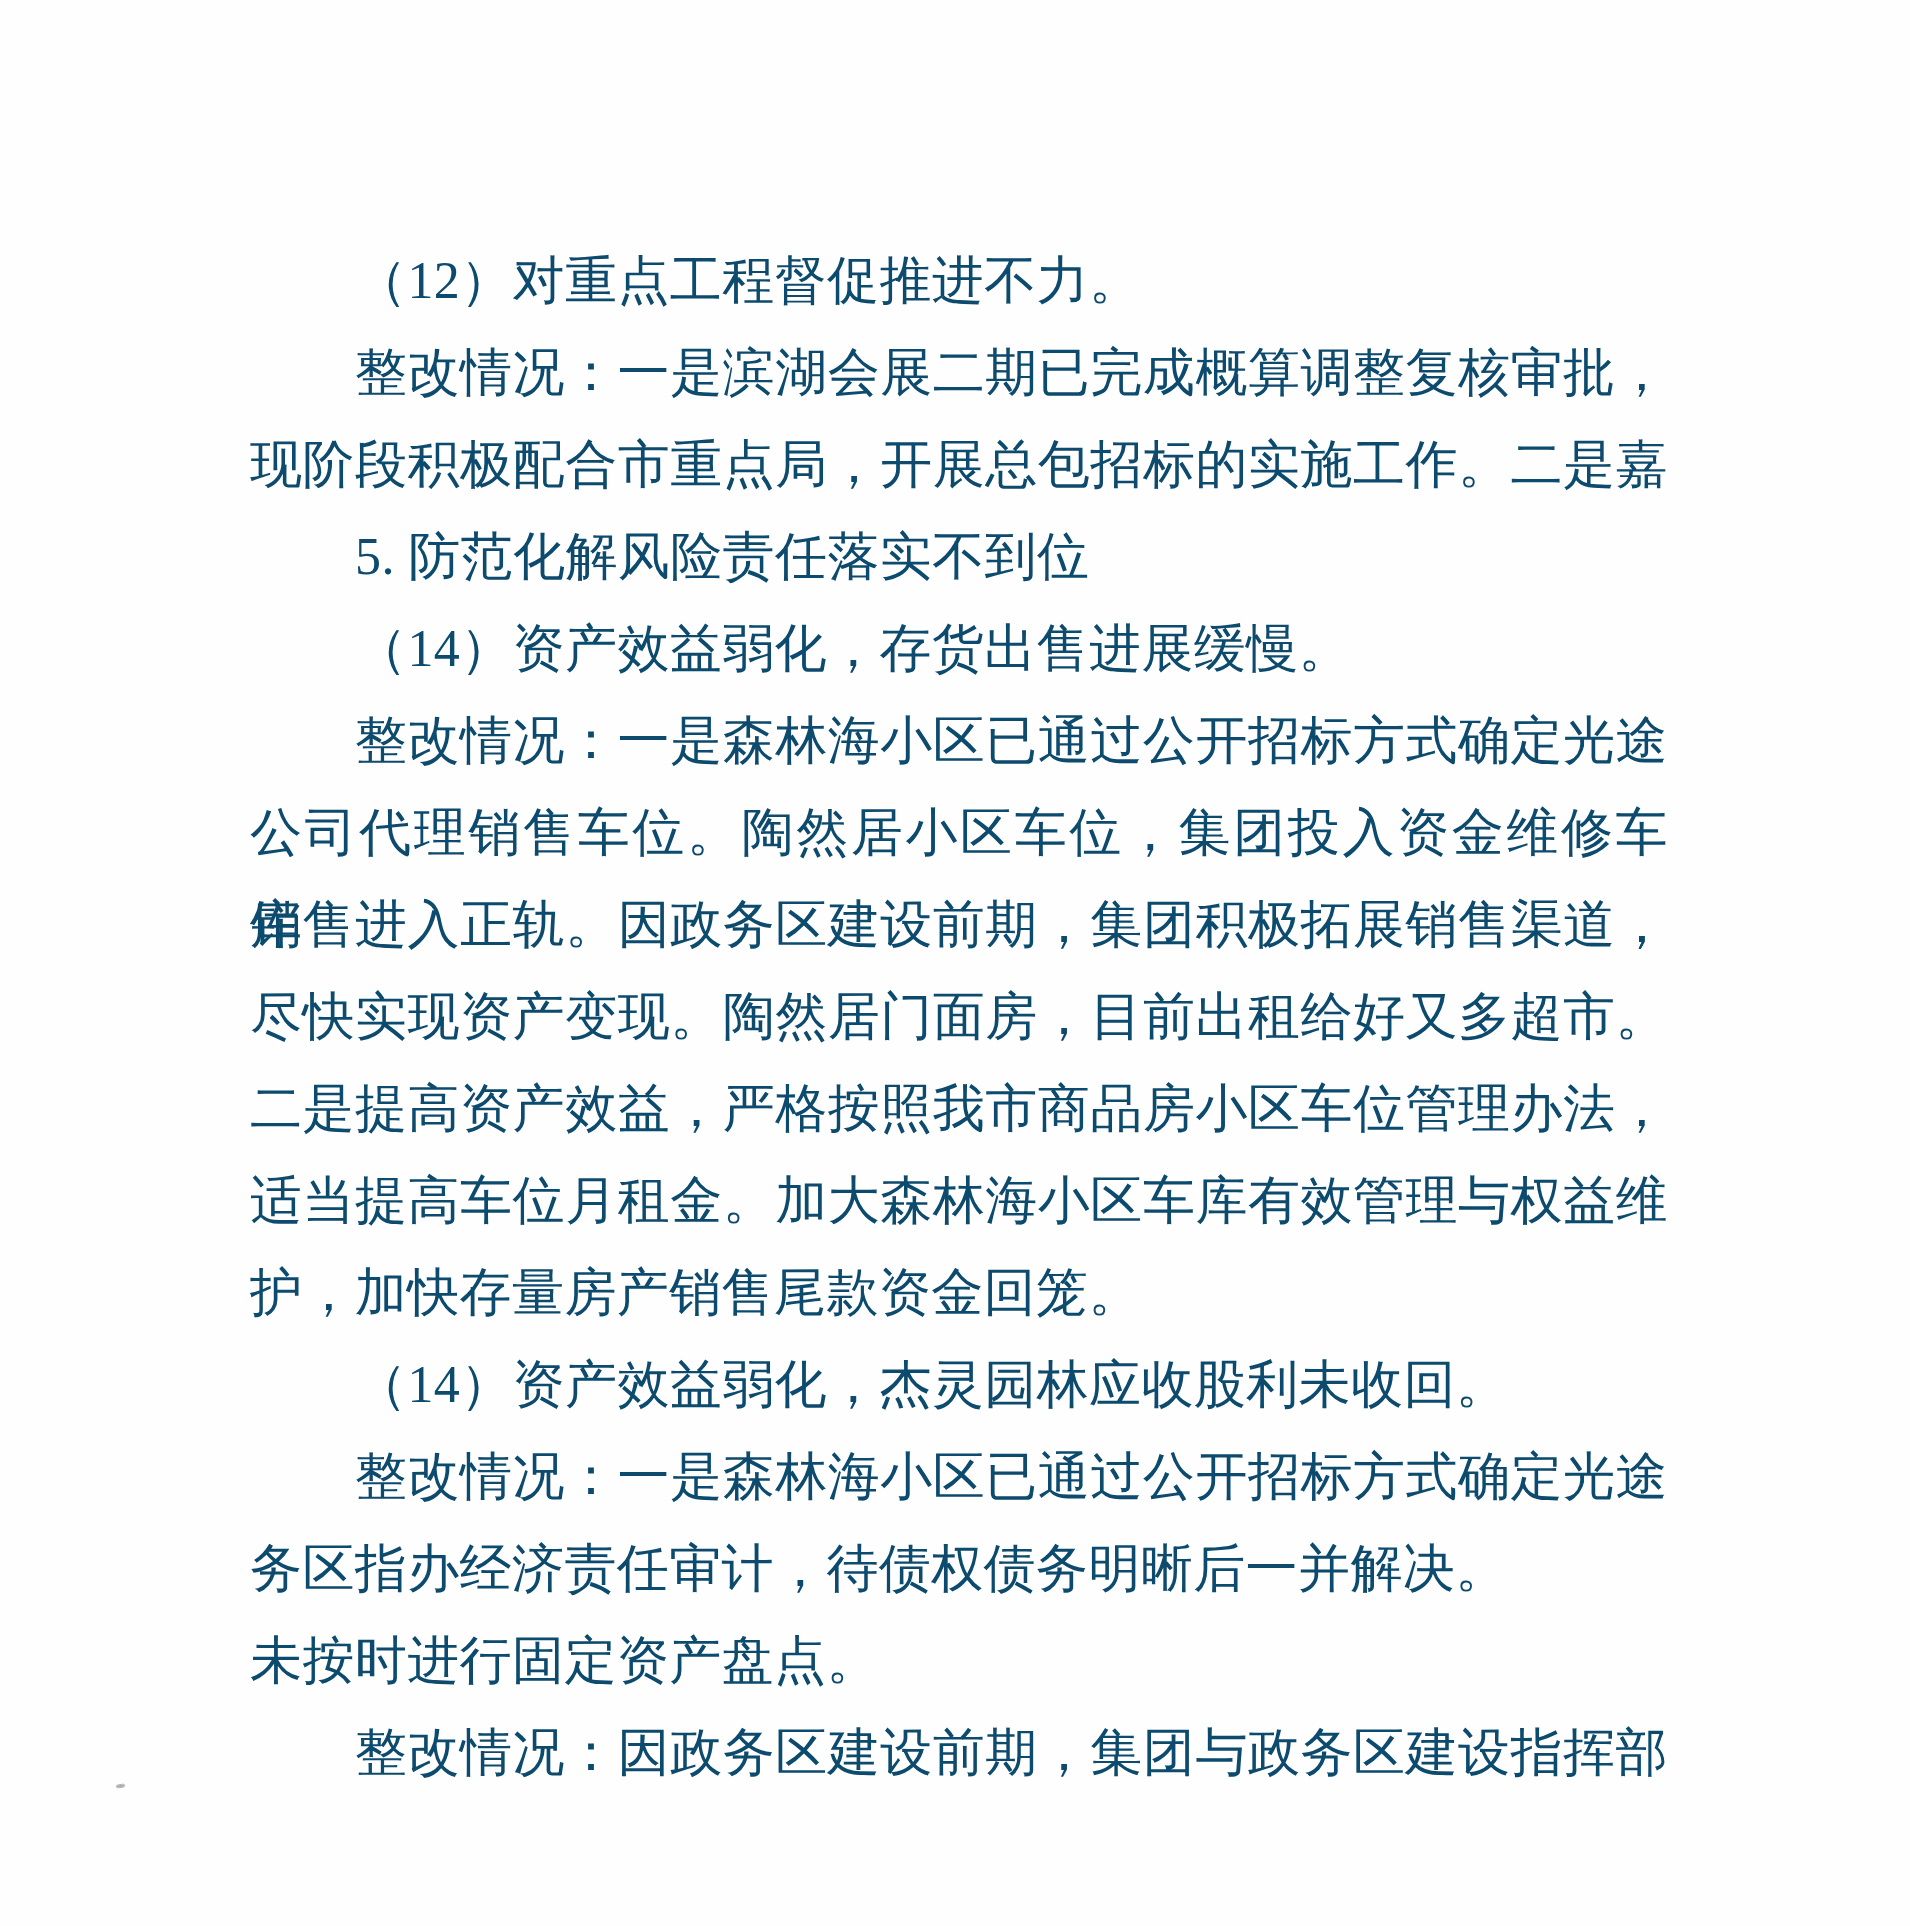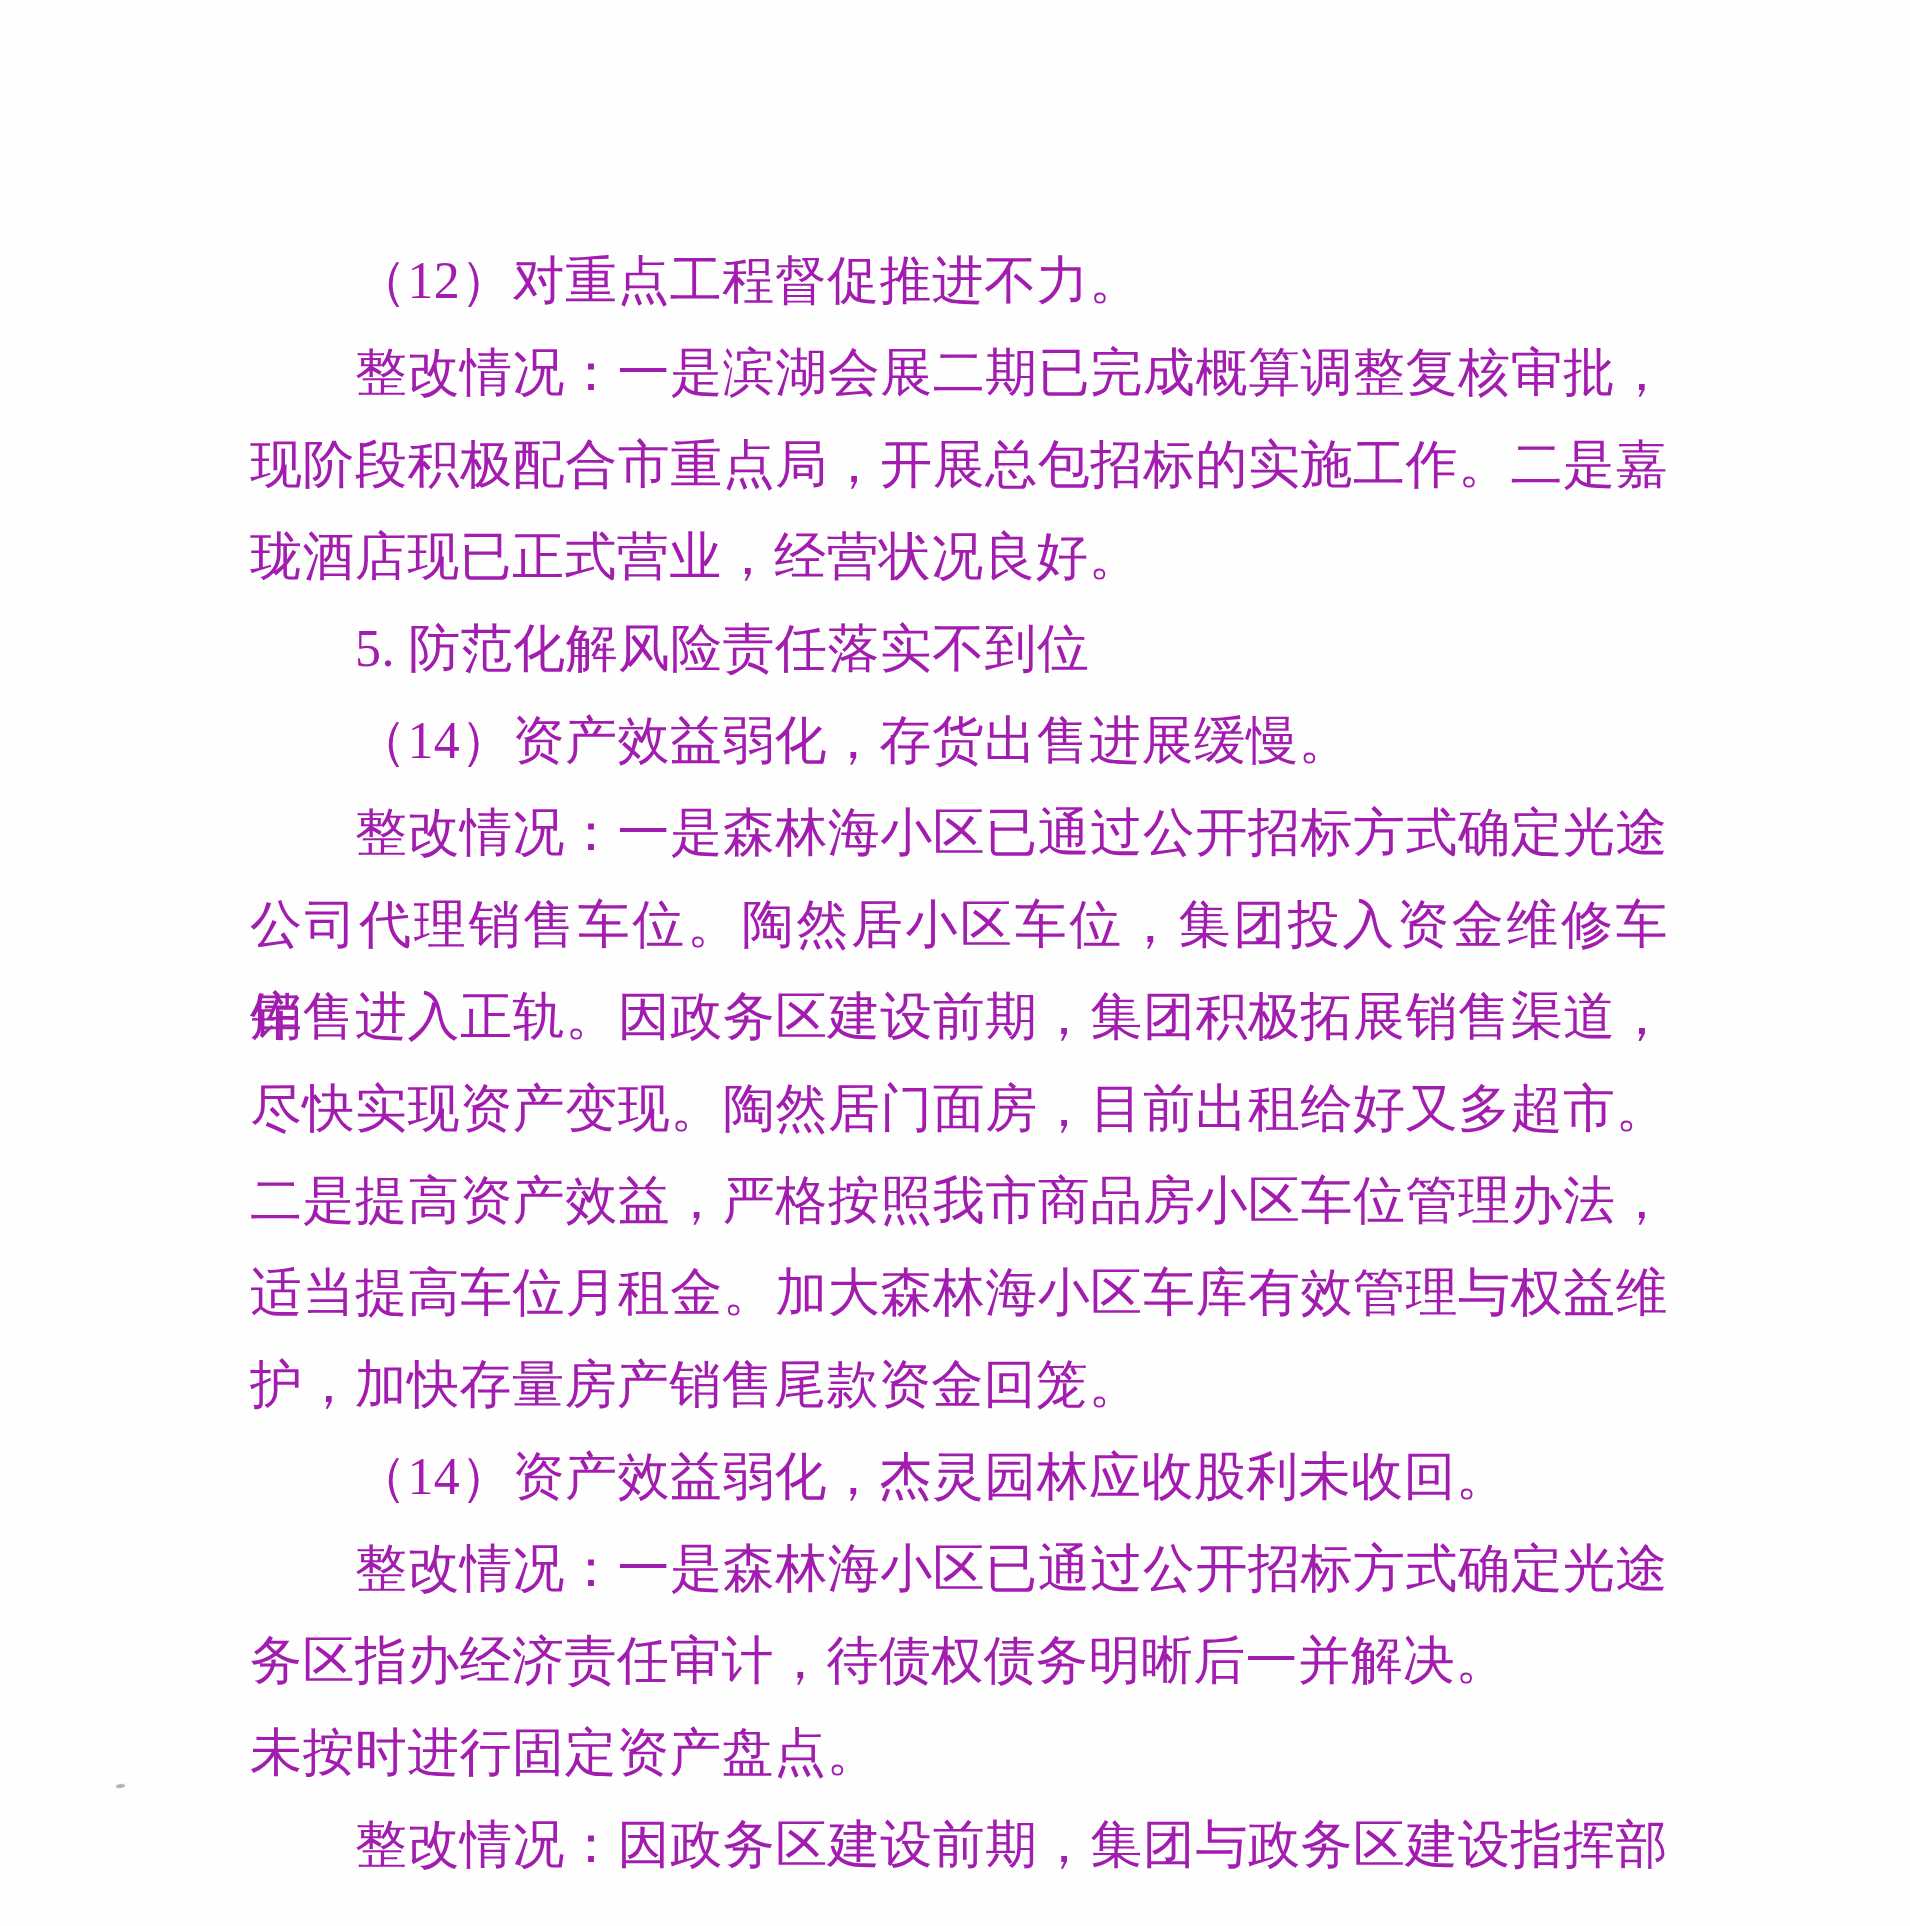--- a/index.html
+++ b/index.html
@@ -26,21 +26,21 @@
     left: 250px;
     top: 235px;
     width: 1418px;
     color: #1e1e1e;
   }
   .line {
     font-size: 52px;
     line-height: 92px;
     height: 92px;
     letter-spacing: 0.4px;
-    color: #a21caf;
+    color: #0c4a6e;
   }
   .line.indent {
     text-indent: 105px;
   }
   .line.full {
     text-align: justify;
     text-align-last: justify;
   }
   .speck {
     position: absolute;
@@ -55,21 +55,20 @@
   }
 </style>
 </head>
 <body>
 
 <div class="page">
   <div class="doc-body" id="doc-body">
       <div class="line indent">（12）对重点工程督促推进不力。</div>
       <div class="line indent full">整改情况：一是滨湖会展二期已完成概算调整复核审批，</div>
       <div class="line full">现阶段积极配合市重点局，开展总包招标的实施工作。二是嘉</div>
-      <div class="line">珑酒店现已正式营业，经营状况良好。</div>
       <div class="line indent">5. 防范化解风险责任落实不到位</div>
       <div class="line indent">（14）资产效益弱化，存货出售进展缓慢。</div>
       <div class="line indent full">整改情况：一是森林海小区已通过公开招标方式确定光途</div>
       <div class="line full">公司代理销售车位。陶然居小区车位，集团投入资金维修车库，</div>
       <div class="line full">销售进入正轨。因政务区建设前期，集团积极拓展销售渠道，</div>
       <div class="line full">尽快实现资产变现。陶然居门面房，目前出租给好又多超市。</div>
       <div class="line full">二是提高资产效益，严格按照我市商品房小区车位管理办法，</div>
       <div class="line full">适当提高车位月租金。加大森林海小区车库有效管理与权益维</div>
       <div class="line">护，加快存量房产销售尾款资金回笼。</div>
       <div class="line indent">（14）资产效益弱化，杰灵园林应收股利未收回。</div>

